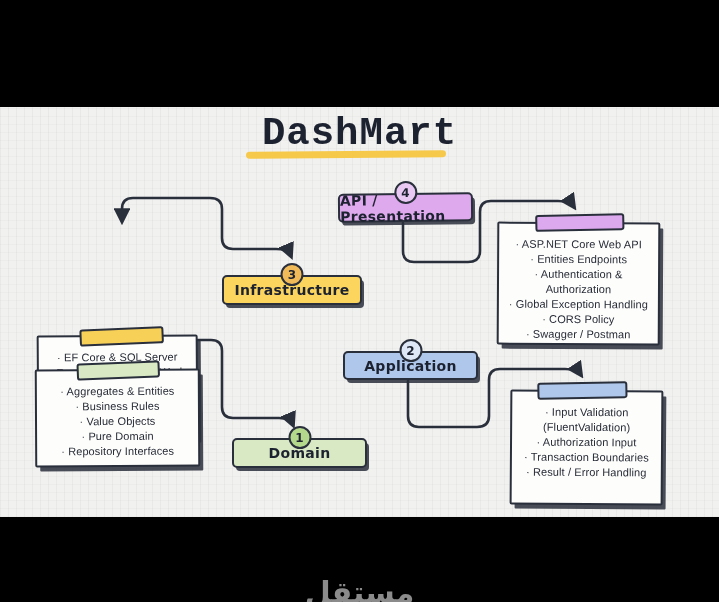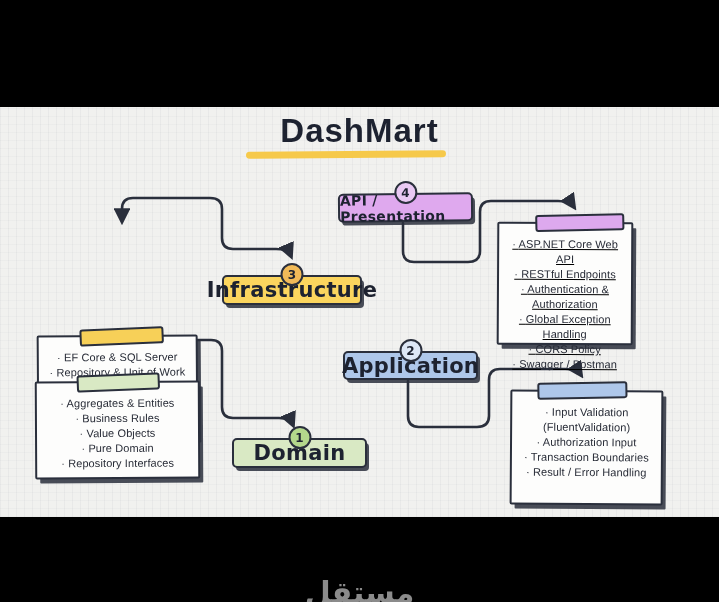--- a/index.html
+++ b/index.html
@@ -14,22 +14,22 @@
   .canvas {
     position:absolute; top:107px; left:0; width:719px; height:410px;
     background-color:#f1f1ef;
     background-image:
       repeating-linear-gradient(90deg, rgba(120,125,145,0.07) 0 1px, transparent 1px 8px),
       repeating-linear-gradient(0deg, rgba(120,125,145,0.045) 0 1px, transparent 1px 8px);
   }
 
   .title-wrap { position:absolute; top:5px; left:0; width:719px; text-align:center; }
   .title {
-    display:inline-block; font-size:33px; font-weight:bold; color:#1d2230;
-    letter-spacing:1px; font-family:Liberation Sans, sans-serif;
+    display:inline-block; font-size:39px; font-weight:bold; color:#1d2230;
+    letter-spacing:1px; font-family:Liberation Mono, monospace;
   }
   .title-underline {
     position:absolute; top:44px; left:246px; width:200px; height:7px;
     background:#f6c94a; border-radius:4px; transform:rotate(-0.4deg);
   }
 
   
   .note {
     position:absolute; background:#fdfdfc; border:2px solid #2a2f3c; border-radius:2px;
     box-shadow:4px 5px 0 -1px rgba(42,47,60,0.85);
@@ -43,21 +43,21 @@
     position:absolute; height:17px; border:2px solid #2a2f3c; border-radius:3px; z-index:3;
   }
 
   
   .pill {
     position:absolute; border:2px solid #2a2f3c; border-radius:5px;
     display:flex; align-items:center; justify-content:center;
     box-shadow:3px 4px 0 -1px rgba(42,47,60,0.85);
   }
   .pill .pill-label {
-    font-size:21px; font-weight:bold; color:#1d2230; letter-spacing:0.3px;
+    font-size:14px; font-weight:bold; color:#1d2230; letter-spacing:0.3px;
     font-family:"DejaVu Sans", sans-serif;
   }
   .badge {
     position:absolute; top:-14px; left:50%; transform:translateX(-50%);
     width:23px; height:23px; border:2px solid #2a2f3c; border-radius:50%;
     display:flex; align-items:center; justify-content:center;
     font-size:12px; font-weight:bold; color:#1d2230; z-index:2;
     font-family:"DejaVu Sans", sans-serif;
   }
 
@@ -108,25 +108,25 @@
     <div class="pill" style="left:222px; top:168px; width:140px; height:30px; background:#fbd55e;">
       <div class="badge" style="background:#f1ba58;">3</div>
       <span class="pill-label">Infrastructure</span>
     </div>
 
     <div class="pill" style="left:338px; top:86px; width:135px; height:29px; background:#dfa9ee; transform:rotate(-0.6deg);">
       <div class="badge" style="background:#e9c9f4;">4</div>
       <span class="pill-label" style="font-size:14px;">API / Presentation</span>
     </div>
 
-    <div class="note" style="left:497px; top:115px; width:136px; height:123px; transform:rotate(0.3deg);text-decoration:underline;">
+    <div class="note" style="left:497px; top:115px; width:163px; height:123px; transform:rotate(0.3deg);">
       <div class="tab" style="left:36px; top:-10px; width:89px; background:#dda9ee; transform:rotate(-1.5deg);"></div>
       <ul>
         <li>ASP.NET Core Web API</li>
-        <li>RESTful Endpoints</li>
+        <li>Entities Endpoints</li>
         <li>Authentication &amp; Authorization</li>
         <li>Global Exception Handling</li>
         <li>CORS Policy</li>
         <li>Swagger / Postman</li>
       </ul>
     </div>
 
     <div class="pill" style="left:343px; top:244px; width:135px; height:29px; background:#aec7ea;">
       <div class="badge" style="background:#dde7f6;">2</div>
       <span class="pill-label">Application</span>
@@ -135,21 +135,21 @@
     <div class="note" style="left:510px; top:283px; width:153px; height:115px; transform:rotate(0.4deg);">
       <div class="tab" style="left:25px; top:-10px; width:90px; background:#aec7ea; transform:rotate(-1.5deg);"></div>
       <ul>
         <li>Input Validation (FluentValidation)</li>
         <li>Authorization Input</li>
         <li>Transaction Boundaries</li>
         <li>Result / Error Handling</li>
       </ul>
     </div>
 
-    <div class="note" style="left:35px; top:274px; width:165px; height:98px; transform:rotate(-0.3deg);">
+    <div class="note" style="left:35px; top:262px; width:165px; height:98px; transform:rotate(-0.3deg);">
       <div class="tab" style="left:40px; top:-9px; width:83px; background:#d9e9c4; transform:rotate(-2deg);"></div>
       <ul>
         <li>Aggregates &amp; Entities</li>
         <li>Business Rules</li>
         <li>Value Objects</li>
         <li>Pure Domain</li>
         <li>Repository Interfaces</li>
       </ul>
     </div>
 

